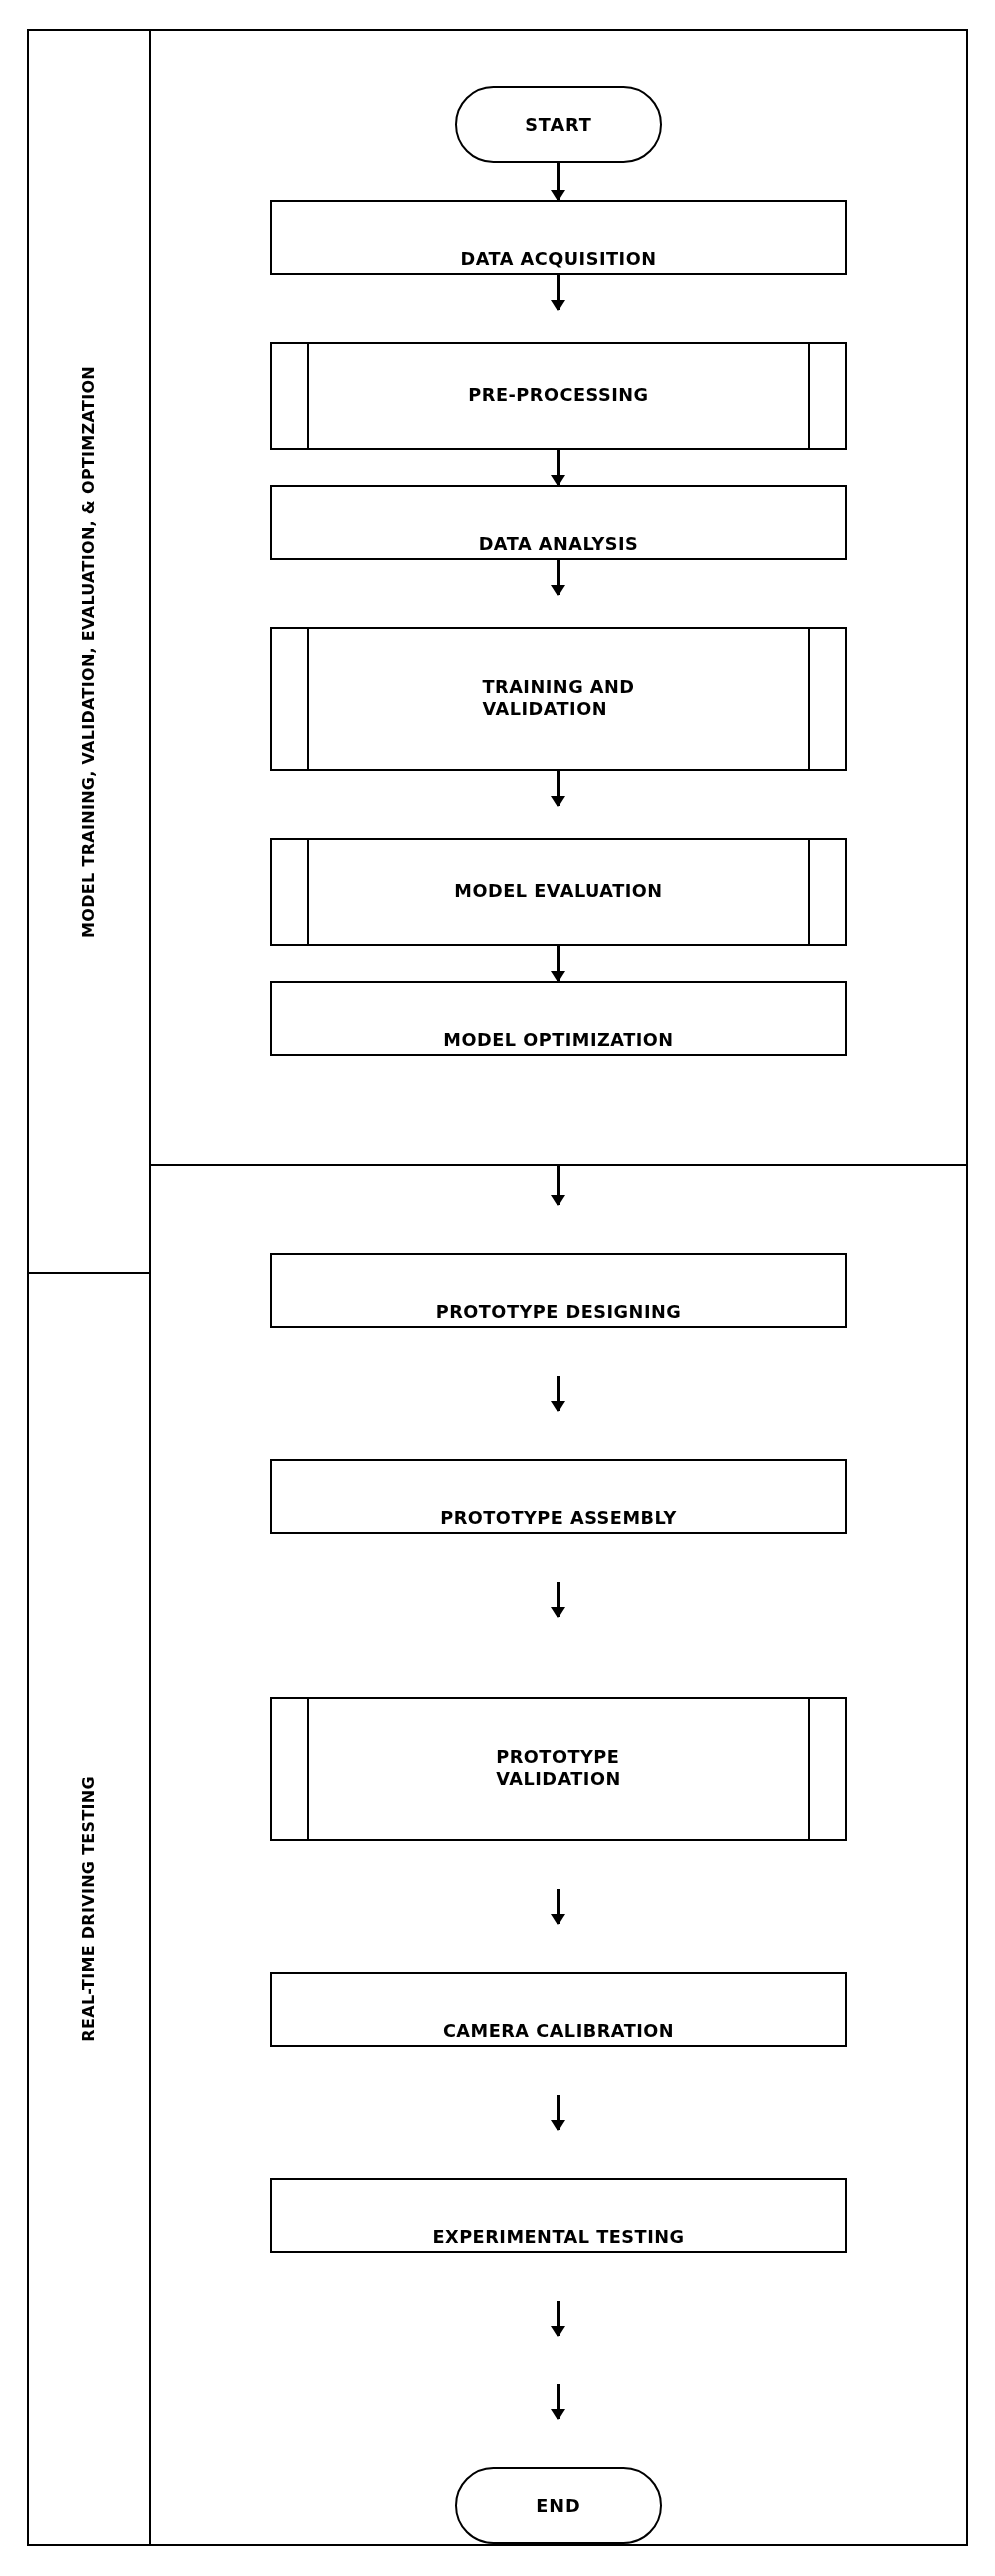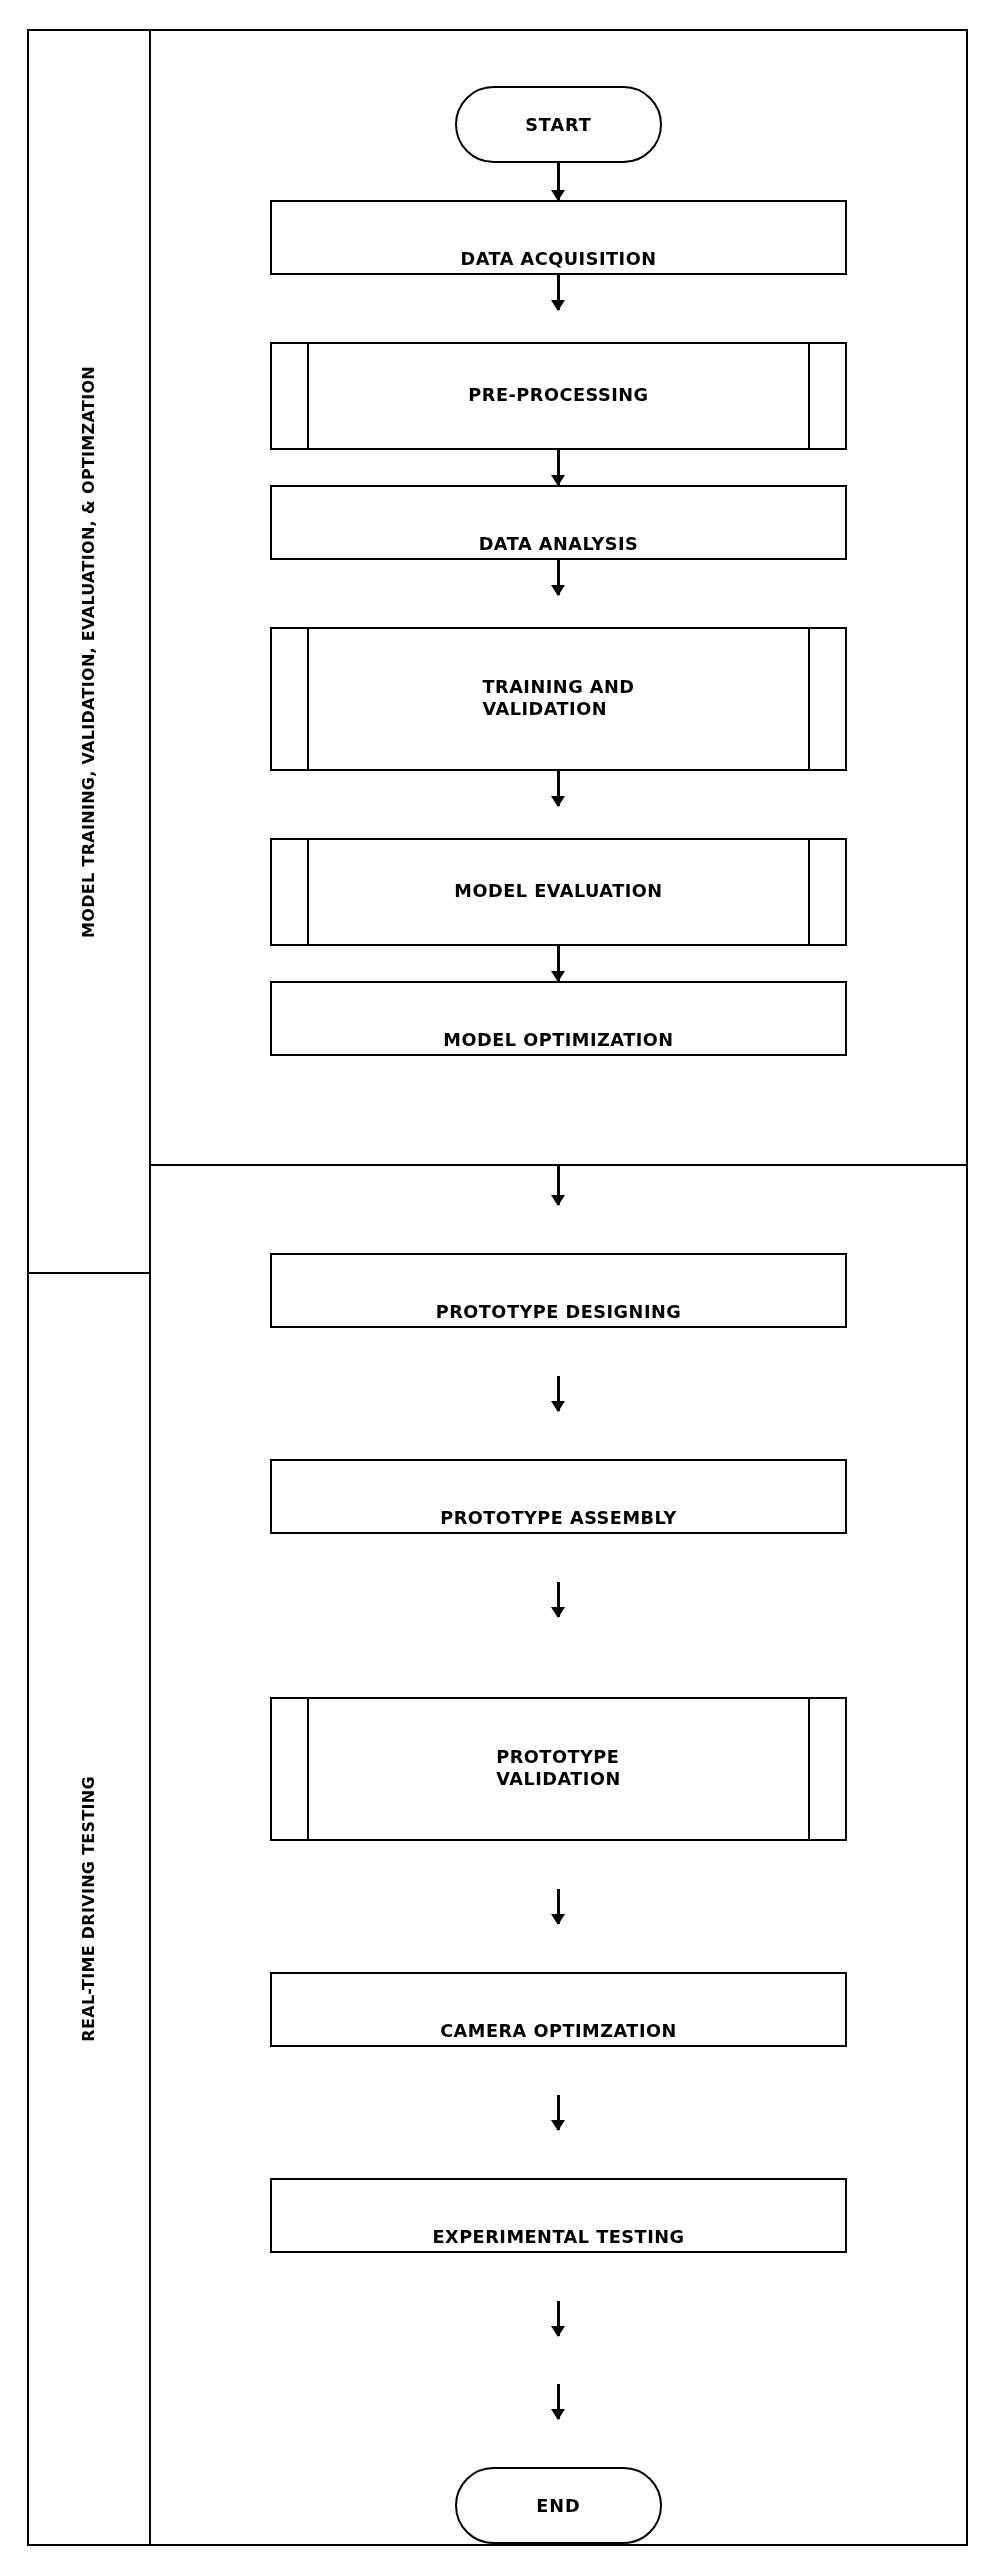--- a/index.html
+++ b/index.html
@@ -240,21 +240,21 @@
       <div class="node predef tall">
         <span class="lbl">
           <span>PROTOTYPE</span><br>
           <span>VALIDATION</span>
         </span>
       </div>
 
       <div class="conn h46"></div>
 
       <div class="node process">
-        <span class="lbl">CAMERA OPTIMZATION</span>
+        <span class="lbl">CAMERA CALIBRATION</span>
       </div>
 
       <div class="conn h46"></div>
 
       <div class="node process">
         <span class="lbl">EXPERIMENTAL TESTING</span>
       </div>
 
       <div class="conn h46"></div>
 

